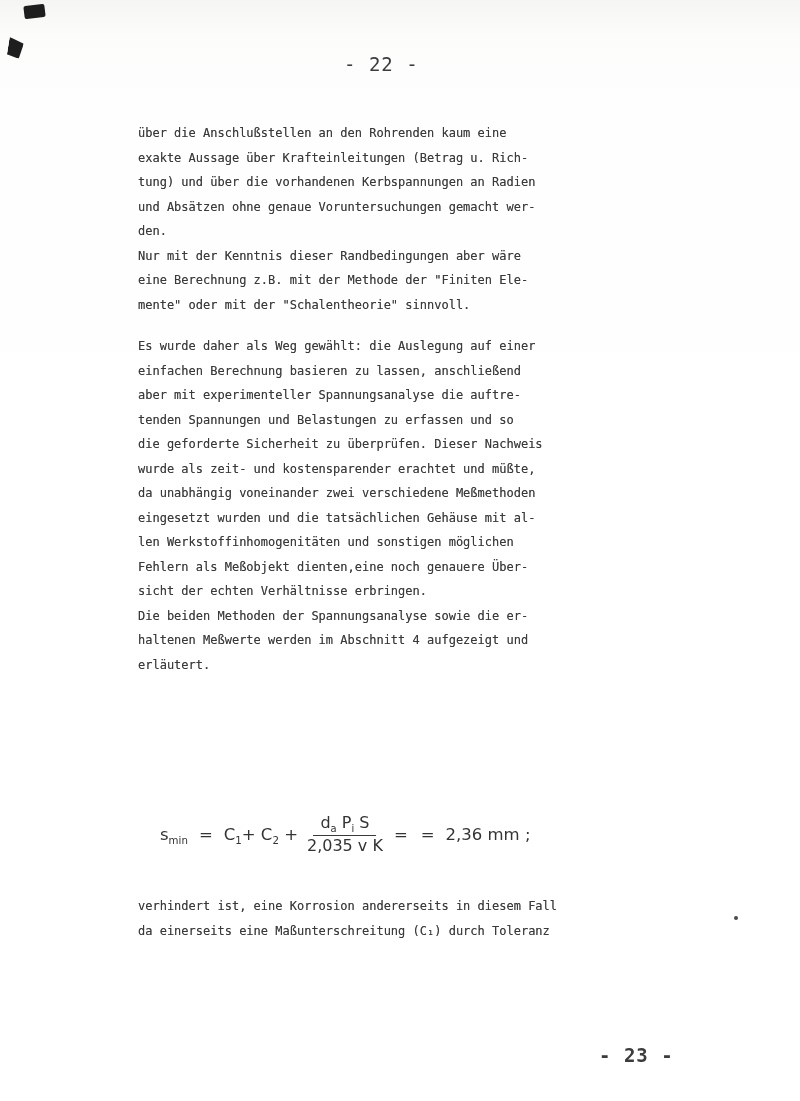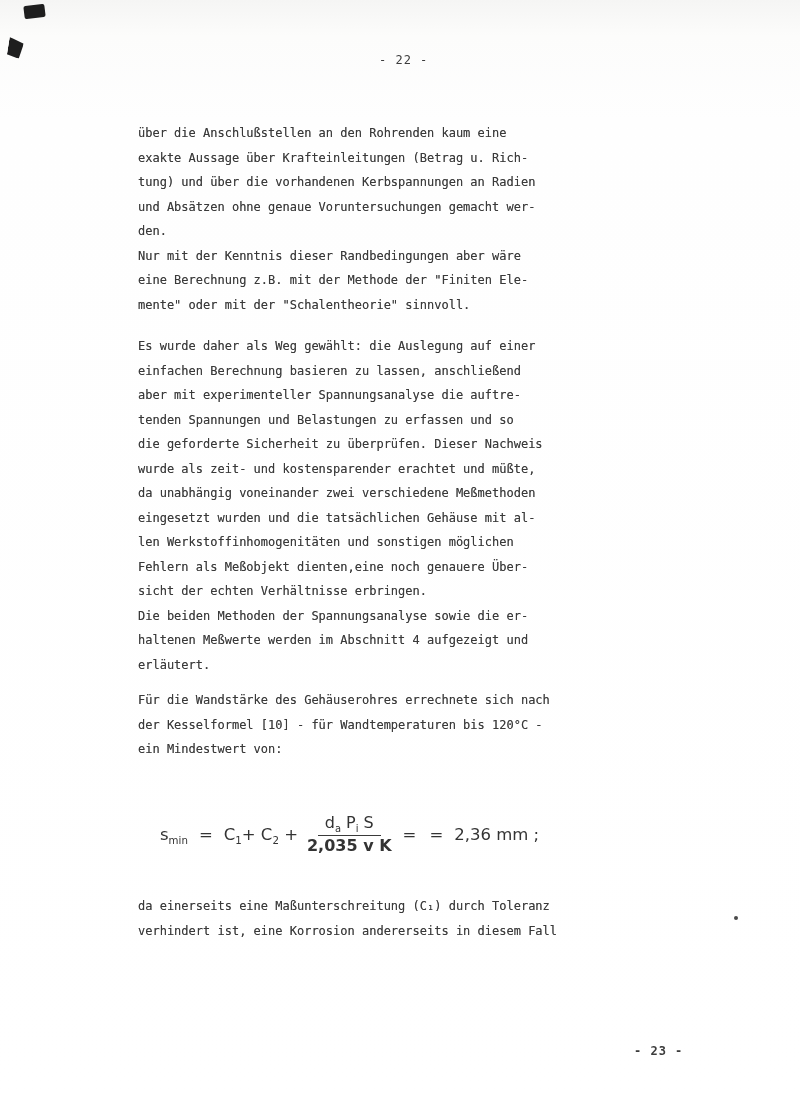--- a/index.html
+++ b/index.html
@@ -13,21 +13,21 @@
     position:absolute;inset:0;
     background:linear-gradient(180deg,#f5f5f4 0px,#fcfcfb 36px,#fefefe 120px,#ffffff 100%);
   }
   
   .scan-mark{position:absolute;background:#1e1e1e;}
   .mark-1{left:24px;top:5px;width:21px;height:13px;border-radius:2px;transform:rotate(-7deg);}
   .mark-2{left:8px;top:38px;width:15px;height:20px;transform:rotate(9deg);
           clip-path:polygon(0 0,100% 22%,82% 100%,0 88%);}
   .ink-dot{position:absolute;left:734px;top:916px;width:4px;height:4px;border-radius:50%;background:#4a4a4a;}
 
-  .pgnum{position:absolute;font-size:12px;letter-spacing:1px;color:#3c3c3c;margin-left:35px;}
+  .pgnum{position:absolute;font-size:19px;letter-spacing:1px;color:#3c3c3c;}
   .pgnum.header{left:344px;top:53px;}
   .pgnum.footer{left:599px;top:1044px;font-weight:bold;}
 
   .para{
     position:absolute;left:138px;width:600px;
     font-size:12px;line-height:24.5px;white-space:pre;
     text-shadow:0 0 .5px rgba(58,58,58,.55);
   }
   .p1{top:121px;}
   .p2{top:334px;}
@@ -37,53 +37,52 @@
   
   .formula{
     position:absolute;left:160px;top:797px;height:74px;width:560px;
     display:flex;align-items:center;gap:9px;
     font-family:"DejaVu Sans","Liberation Sans",sans-serif;
     font-size:16.5px;color:#333;white-space:nowrap;
   }
   .formula sub{font-size:.62em;line-height:0;}
   .frac{display:inline-flex;flex-direction:column;align-items:center;text-align:center;}
   .frac .num{padding:0 7px 3px 7px;border-bottom:1.6px solid #3a3a3a;}
-  .frac .den{padding-top:0;font-weight:bold;}
+  .frac .den{padding-top:0;}
   .frac-small{font-size:16px;}
   .frac-big{font-size:15.5px;}
   .f-eq{padding:0 2px;}
 </style>
 </head>
 <body>
 
 <div class="page">
 
   <div class="scan-mark mark-1"></div>
   <div class="scan-mark mark-2"></div>
 
   <div class="pgnum header">- 22 -</div>
 
   <div class="para p1"><div>über die Anschlußstellen an den Rohrenden kaum eine</div><div>exakte Aussage über Krafteinleitungen (Betrag u. Rich-</div><div>tung) und über die vorhandenen Kerbspannungen an Radien</div><div>und Absätzen ohne genaue Voruntersuchungen gemacht wer-</div><div>den.</div><div>Nur mit der Kenntnis dieser Randbedingungen aber wäre</div><div>eine Berechnung z.B. mit der Methode der "Finiten Ele-</div><div>mente" oder mit der "Schalentheorie" sinnvoll.</div></div>
 
   <div class="para p2"><div>Es wurde daher als Weg gewählt: die Auslegung auf einer</div><div>einfachen Berechnung basieren zu lassen, anschließend</div><div>aber mit experimenteller Spannungsanalyse die auftre-</div><div>tenden Spannungen und Belastungen zu erfassen und so</div><div>die geforderte Sicherheit zu überprüfen. Dieser Nachweis</div><div>wurde als zeit- und kostensparender erachtet und müßte,</div><div>da unabhängig voneinander zwei verschiedene Meßmethoden</div><div>eingesetzt wurden und die tatsächlichen Gehäuse mit al-</div><div>len Werkstoffinhomogenitäten und sonstigen möglichen</div><div>Fehlern als Meßobjekt dienten,eine noch genauere Über-</div><div>sicht der echten Verhältnisse erbringen.</div><div>Die beiden Methoden der Spannungsanalyse sowie die er-</div><div>haltenen Meßwerte werden im Abschnitt 4 aufgezeigt und</div><div>erläutert.</div></div>
 
-  <div class="para p3"><div>Für die Wandstärke des Gehäuserohres errechnete sich nach</div><div>der Kesselformel [10] - für Wandtemperaturen bis 120°C -</div><div>ein Mindestwert von:</div></div>
 
   <div class="formula">
     <span><span>s</span><sub>min</sub></span>
     <span class="f-eq">=</span>
     <span><span>C</span><sub>1</sub><span>+</span> <span>C</span><sub>2</sub> <span>+</span></span>
     <span class="frac frac-small">
       <span class="num"><span>d</span><sub>a</sub> <span>P</span><sub>i</sub> <span>S</span></span>
       <span class="den">2,035 v K</span>
     </span>
     <span class="f-eq">=</span>
     <span class="f-eq">=</span>
     <span>2,36 mm ;</span>
   </div>
 
-  <div class="para p4"><div>da einerseits eine Maßunterschreitung (C₁) durch Toleranz</div><div>verhindert ist, eine Korrosion andererseits in diesem Fall</div></div>
+  <div class="para p4"><div>verhindert ist, eine Korrosion andererseits in diesem Fall</div><div>da einerseits eine Maßunterschreitung (C₁) durch Toleranz</div></div>
 
   <div class="ink-dot"></div>
 
   <div class="pgnum footer">- 23 -</div>
 
 </div>
 
 </body></html>

